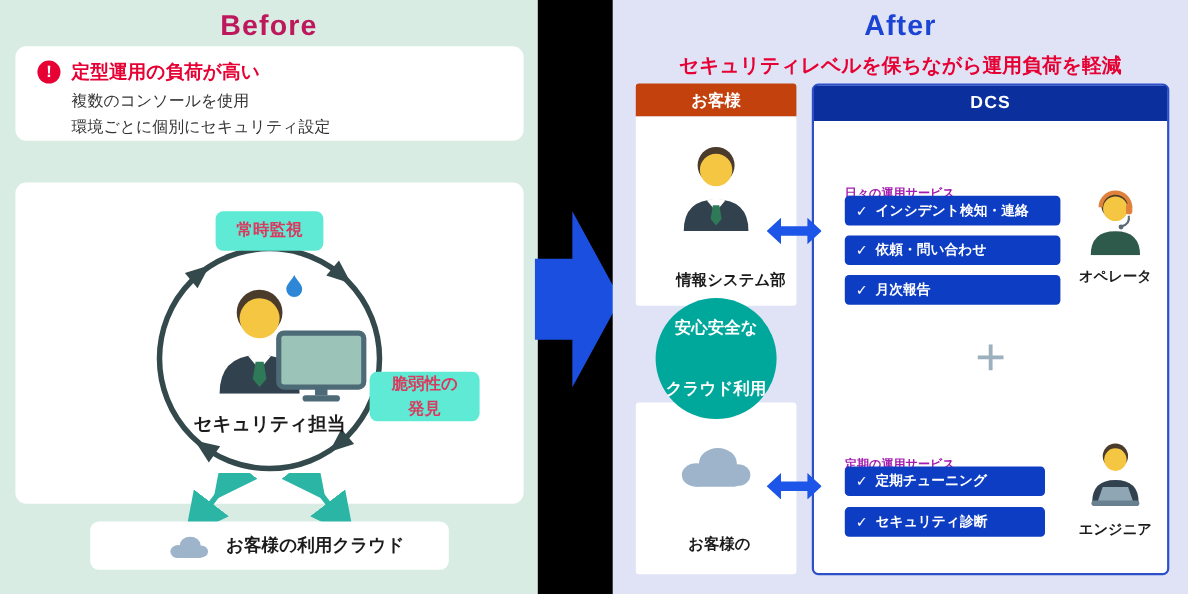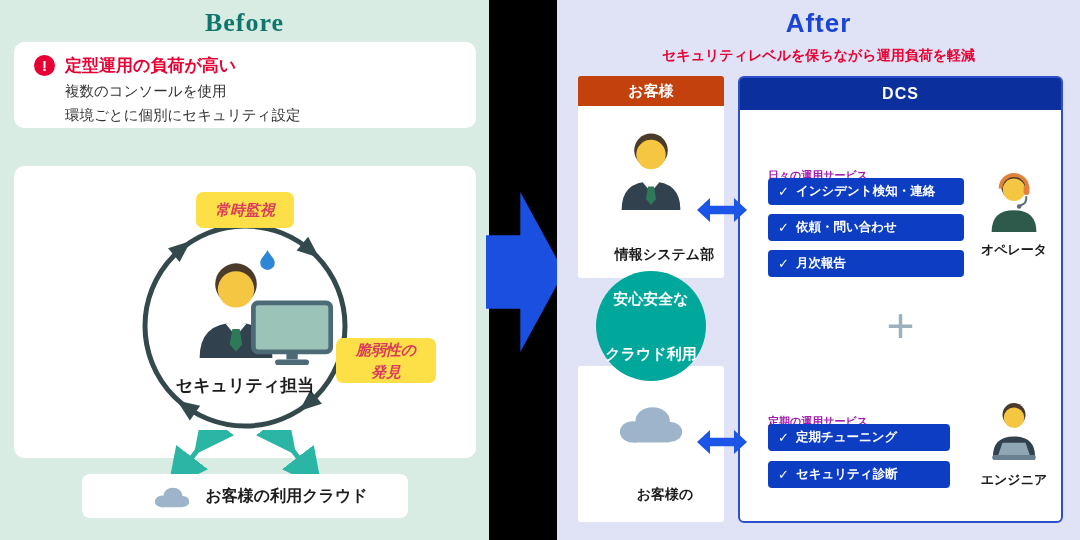--- a/index.html
+++ b/index.html
@@ -10,41 +10,41 @@
   
   .panel { position:absolute; top:0; height:540px; }
   .panel-before { left:0; width:489px; background:#d8ece4; }
   .panel-after  { left:557px; width:523px; background:#dfe3f5; }
   .mid-strip { position:absolute; left:489px; top:0; width:68px; height:540px; background:#000; }
   .big-arrow { position:absolute; left:-3px; top:192px; width:78px; height:160px; background:#1b4fe0;
     clip-path:polygon(0 27%, 44% 27%, 44% 0, 100% 50%, 44% 100%, 44% 73%, 0 73%); }
 
   .panel-title { position:absolute; top:8px; left:0; width:100%; text-align:center;
     font-size:26px; font-weight:bold; letter-spacing:1px; }
-  .before-title { color:#0f766e;font-family:Liberation Serif, serif; }
+  .before-title { color:#be185d; }
   .after-title  { color:#1b43d4; }
   .after-subtitle { position:absolute; top:47px; left:0; width:100%; text-align:center;
-    color:#e60033; font-size:14px; font-weight:bold; }
+    color:#e60033; font-size:18px; font-weight:bold; }
 
   
   .alert-card { position:absolute; left:14px; top:42px; width:462px; height:86px;
     background:#fff; border-radius:10px; padding:12px 16px 0 20px; }
   .alert-row { display:flex; align-items:center; gap:10px; }
   .alert-icon { width:21px; height:21px; border-radius:50%; background:#e60033; color:#fff;
     font-size:15px; font-weight:bold; display:flex; align-items:center; justify-content:center; flex:0 0 21px; }
   .alert-title { color:#e60033; font-size:17px; font-weight:bold; }
   .alert-line { margin:5px 0 0 31px; color:#333; font-size:14.5px; }
 
   
   .cycle-card { position:absolute; left:14px; top:166px; width:462px; height:292px;
     background:#fff; border-radius:10px; }
   .ring { position:absolute; left:111px; top:40px; }
-  .pink-tag { position:absolute; background:#fde047; color:#d93a5e; font-weight:bold;
+  .pink-tag { position:absolute; background:#5eead4; color:#d93a5e; font-weight:bold;
     font-size:15px; border-radius:7px; display:flex; flex-direction:column;
-    align-items:center; justify-content:center; text-align:center; line-height:1.45;font-style:italic; }
+    align-items:center; justify-content:center; text-align:center; line-height:1.45; }
   .tag-top   { left:182px; top:26px;  width:98px;  height:36px; }
   .tag-left  { left:26px;  top:136px; width:112px; height:58px; }
   .tag-right { left:322px; top:136px; width:100px; height:45px;margin-top:36px; }
   .person-big { position:absolute; left:170px; top:88px; width:104px; height:104px; }
   .monitor-svg { position:absolute; left:236px; top:134px; width:86px; height:66px; }
   .sweat-svg { position:absolute; left:246px; top:84px; width:15px; height:20px; }
   .person-label { position:absolute; left:0; top:208px; width:462px; text-align:center;
     color:#1c1c1c; font-size:17px; font-weight:bold; }
   .teal-arrows { position:absolute; left:150px; top:430px; }
 
@@ -62,21 +62,21 @@
     background:#fff; border-radius:0 0 3px 3px; }
   .it-card .person-svg { display:block; width:84px; height:84px; margin:20px auto 0; }
   .it-label { position:absolute; bottom:14px; left:0; width:100%; text-align:center;
     color:#1c1c1c; font-size:14px; font-weight:bold;padding-left:27px; }
   .badge { position:absolute; left:39px; top:271px; width:110px; height:110px; border-radius:50%;
     background:#00a79b; color:#fff; font-size:15px; font-weight:bold; line-height:1.55;
     display:flex; flex-direction:column; align-items:center; justify-content:center; z-index:5; text-align:center;gap:32px; }
   .cloud-card { position:absolute; left:21px; top:366px; width:146px; height:156px;
     background:#fff; border-radius:3px; }
   .cloud-card .cloud-svg { display:block; width:82px; height:52px; margin:30px auto 0; }
-  .cloud-card-label { position:absolute; bottom:16px; left:14px; width:100%; text-align:center;
+  .cloud-card-label { position:absolute; bottom:16px; left:3px; width:100%; text-align:center;
     color:#1c1c1c; font-size:14px; font-weight:bold; line-height:1.55; }
 
   
   .dcs-card { position:absolute; left:181px; top:76px; width:325px; height:447px;
     background:#fff; border:2px solid #2d4fc9; border-radius:6px; }
   .dcs-header { position:absolute; left:0; top:0; width:100%; height:32px; background:#0b2f9c;
     color:#fff; font-size:16px; font-weight:bold; letter-spacing:1px;
     display:flex; align-items:center; justify-content:center; border-radius:3px 3px 0 0; }
   .section-title { position:absolute; left:28px; color:#a21caf; font-size:11px; font-weight:bold;margin-top:24px; }
   .title-daily { top:66px; }

